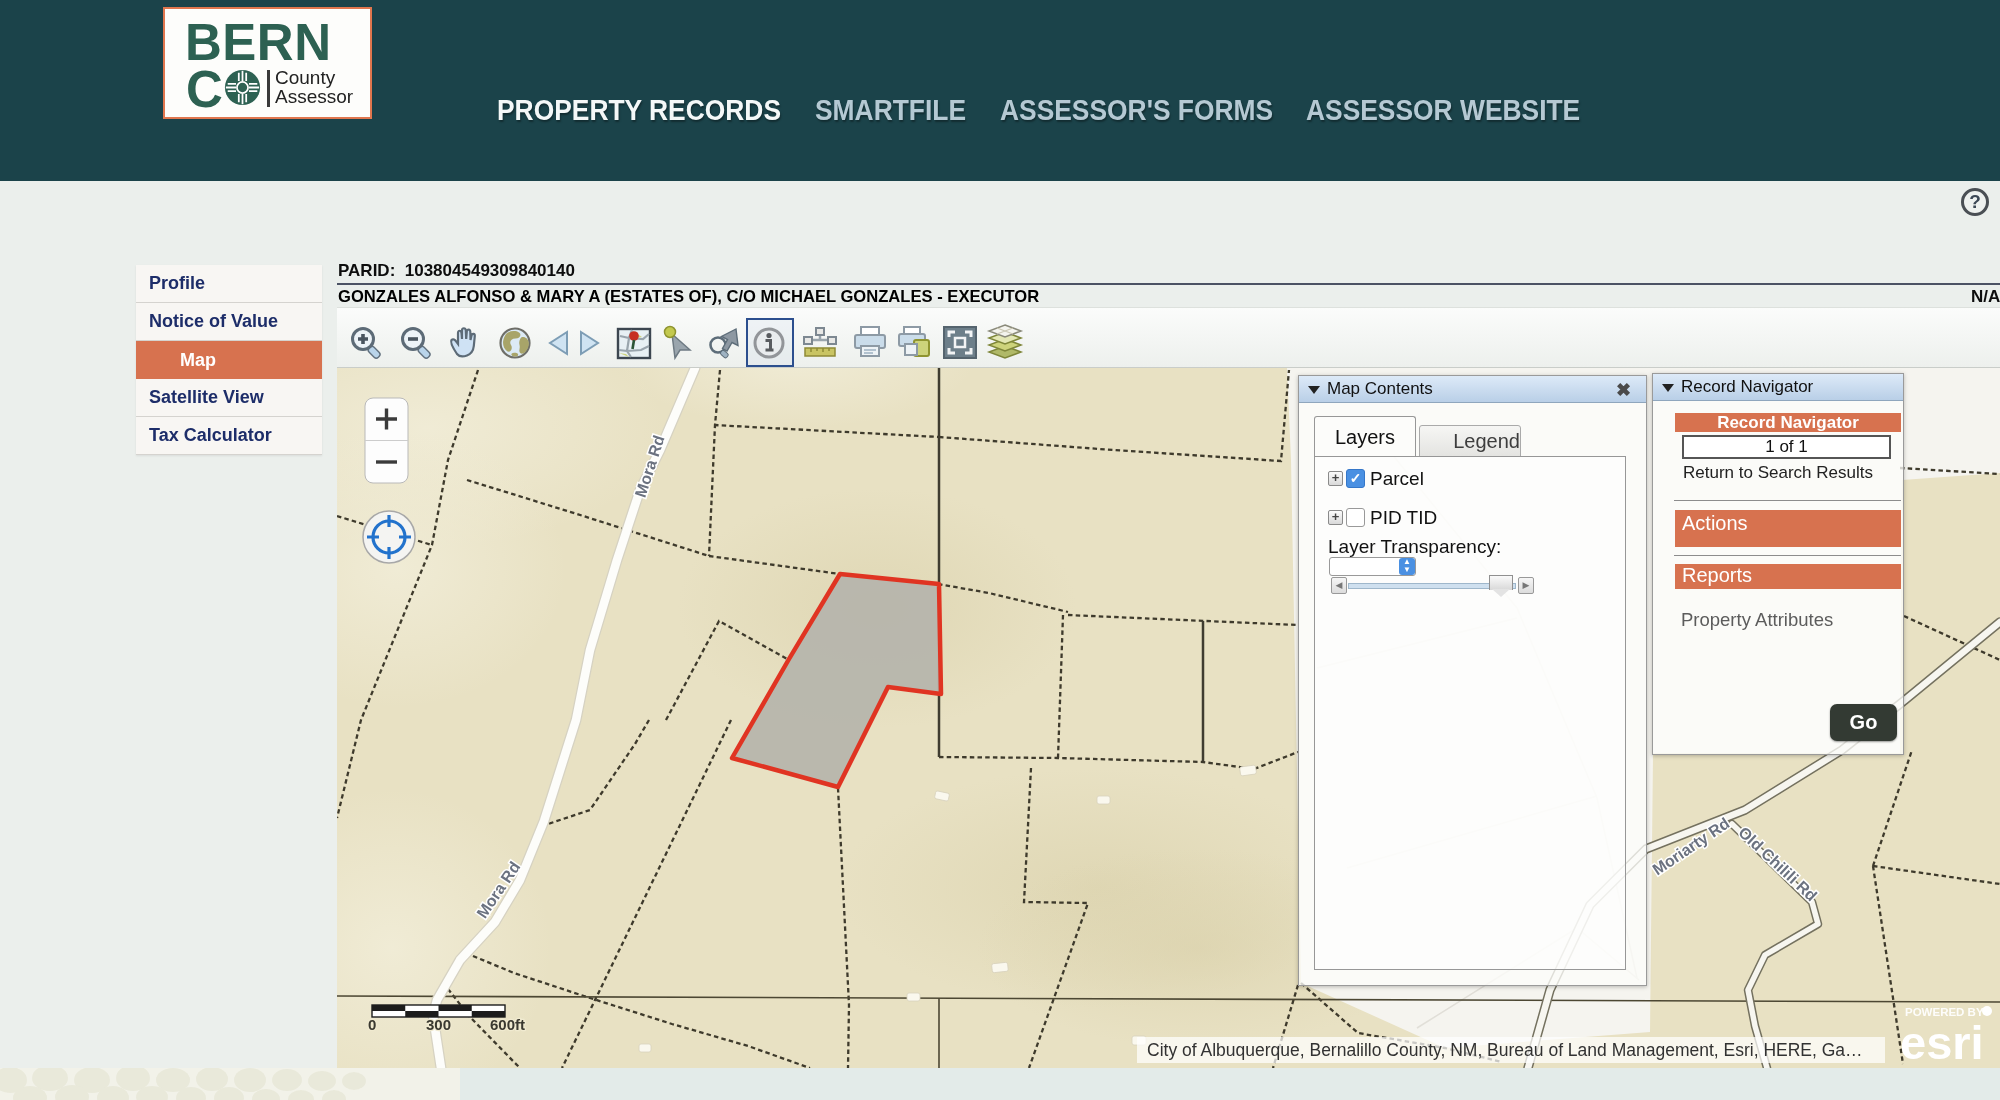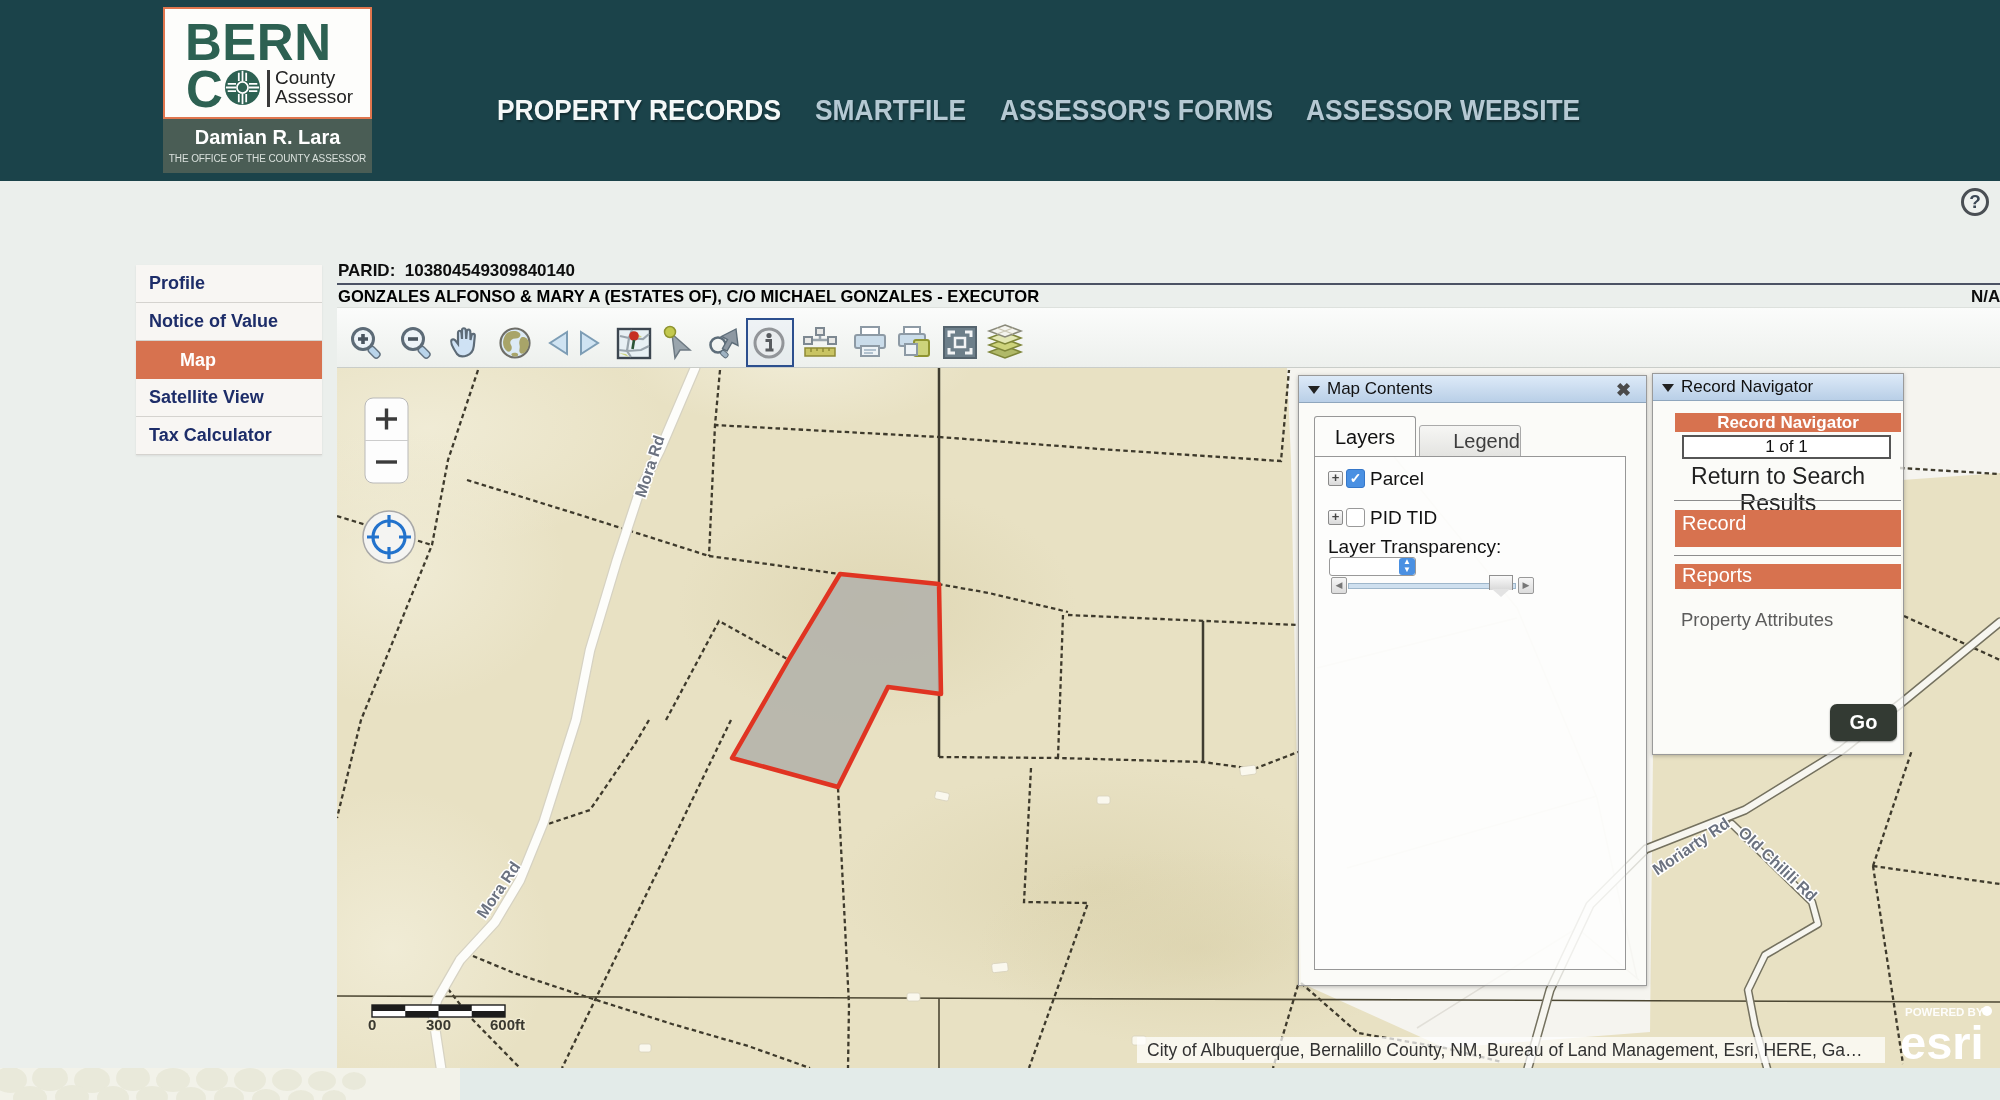--- a/index.html
+++ b/index.html
@@ -68,21 +68,21 @@
   #sthumb{position:absolute;left:174px;top:118px;width:22px;height:14px;background:linear-gradient(#fafafa,#d8d8d8);
           border:1px solid #909090;border-bottom:none;}
   #sthumb:after{content:"";position:absolute;left:2px;top:13px;border-left:9px solid transparent;
           border-right:9px solid transparent;border-top:8px solid #e3e3e3;}
   
   #rn{left:1652px;top:373px;width:250px;height:380px;}
   .obar{position:absolute;left:22px;width:226px;background:#d7724f;color:#fff;}
   #rnbar{top:39px;height:19px;font-size:17px;font-weight:bold;text-align:center;line-height:19px;}
   #rninput{position:absolute;left:29px;top:61px;width:205px;height:20px;background:#fff;border:2px solid #555;
            font-size:17px;text-align:center;line-height:20px;color:#111;}
-  #rnret{position:absolute;left:0;top:89px;width:250px;text-align:center;font-size:23px;color:#222;}
+  #rnret{position:absolute;left:0;top:89px;width:250px;text-align:center;font-size:17px;color:#222;}
   .rnhr{position:absolute;left:21px;width:227px;height:1px;background:#8c8c8c;}
   #actions{top:136px;height:37px;font-size:20px;line-height:26px;padding-left:7px;box-sizing:border-box;}
   #reports{top:190px;height:25px;font-size:20px;line-height:23px;padding-left:7px;box-sizing:border-box;}
   #pattr{position:absolute;left:28px;top:235px;font-size:18.5px;color:#5c5c5c;}
   #gobtn{position:absolute;left:177px;top:330px;width:67px;height:37px;background:#333a33;border-radius:7px;
          color:#fff;font-weight:bold;font-size:20px;text-align:center;line-height:37px;box-shadow:0 1px 2px rgba(0,0,0,0.4);}
   
   #footer{left:0;top:1068px;width:2000px;height:32px;background:#e3ebe9;}
 </style>
 </head>
@@ -99,24 +99,20 @@
             <circle cx="20" cy="20" r="6" fill="none"></circle>
             <path d="M16 13 V4 M20 13 V2 M24 13 V4"></path>
             <path d="M16 27 V36 M20 27 V38 M24 27 V36"></path>
             <path d="M13 16 H4 M13 20 H2 M13 24 H4"></path>
             <path d="M27 16 H36 M27 20 H38 M27 24 H36"></path>
           </g>
         </svg>
         <div class="abs" id="bar1"></div>
         <div class="abs" id="cnty">County<br>Assessor</div>
       </div>
-    </div>
-    <div class="abs" id="logoBot">
-      <div class="abs" id="dam">Damian R. Lara</div>
-      <div class="abs" id="office">THE OFFICE OF THE COUNTY ASSESSOR</div>
     </div>
   </div>
   <div class="abs nav" style="left:497px;color:#f4f8f8;">PROPERTY RECORDS</div>
   <div class="abs nav" style="left:815px;">SMARTFILE</div>
   <div class="abs nav" style="left:1000px;">ASSESSOR'S FORMS</div>
   <div class="abs nav" style="left:1306px;">ASSESSOR WEBSITE</div>
 </div>
 <div class="abs" id="help">?</div>
 <div class="abs" id="sidebar">
   <div class="sbItem">Profile</div>
@@ -387,21 +383,21 @@
     <div class="sliderBtn" style="left:203px;">▶</div>
     <div id="sthumb"></div>
   </div>
 </div>
 <div class="abs panel" id="rn">
   <div class="phead"><span class="ptri"></span>Record Navigator</div>
   <div class="obar" id="rnbar">Record Navigator</div>
   <div id="rninput">1 of 1</div>
   <div id="rnret">Return to Search Results</div>
   <div class="rnhr" style="top:126px;"></div>
-  <div class="obar" id="actions">Record</div>
+  <div class="obar" id="actions">Actions</div>
   <div class="rnhr" style="top:181px;"></div>
   <div class="obar" id="reports">Reports</div>
   <div id="pattr">Property Attributes</div>
   <div id="gobtn">Go</div>
 </div>
 <div class="abs" id="footer">
 <svg width="460" height="32" viewBox="0 0 460 32">
   <rect width="460" height="32" fill="#f2f2e9"></rect>
   <g fill="#e9e9da" opacity="0.95">
     <ellipse cx="10" cy="12" rx="17" ry="13"></ellipse>

